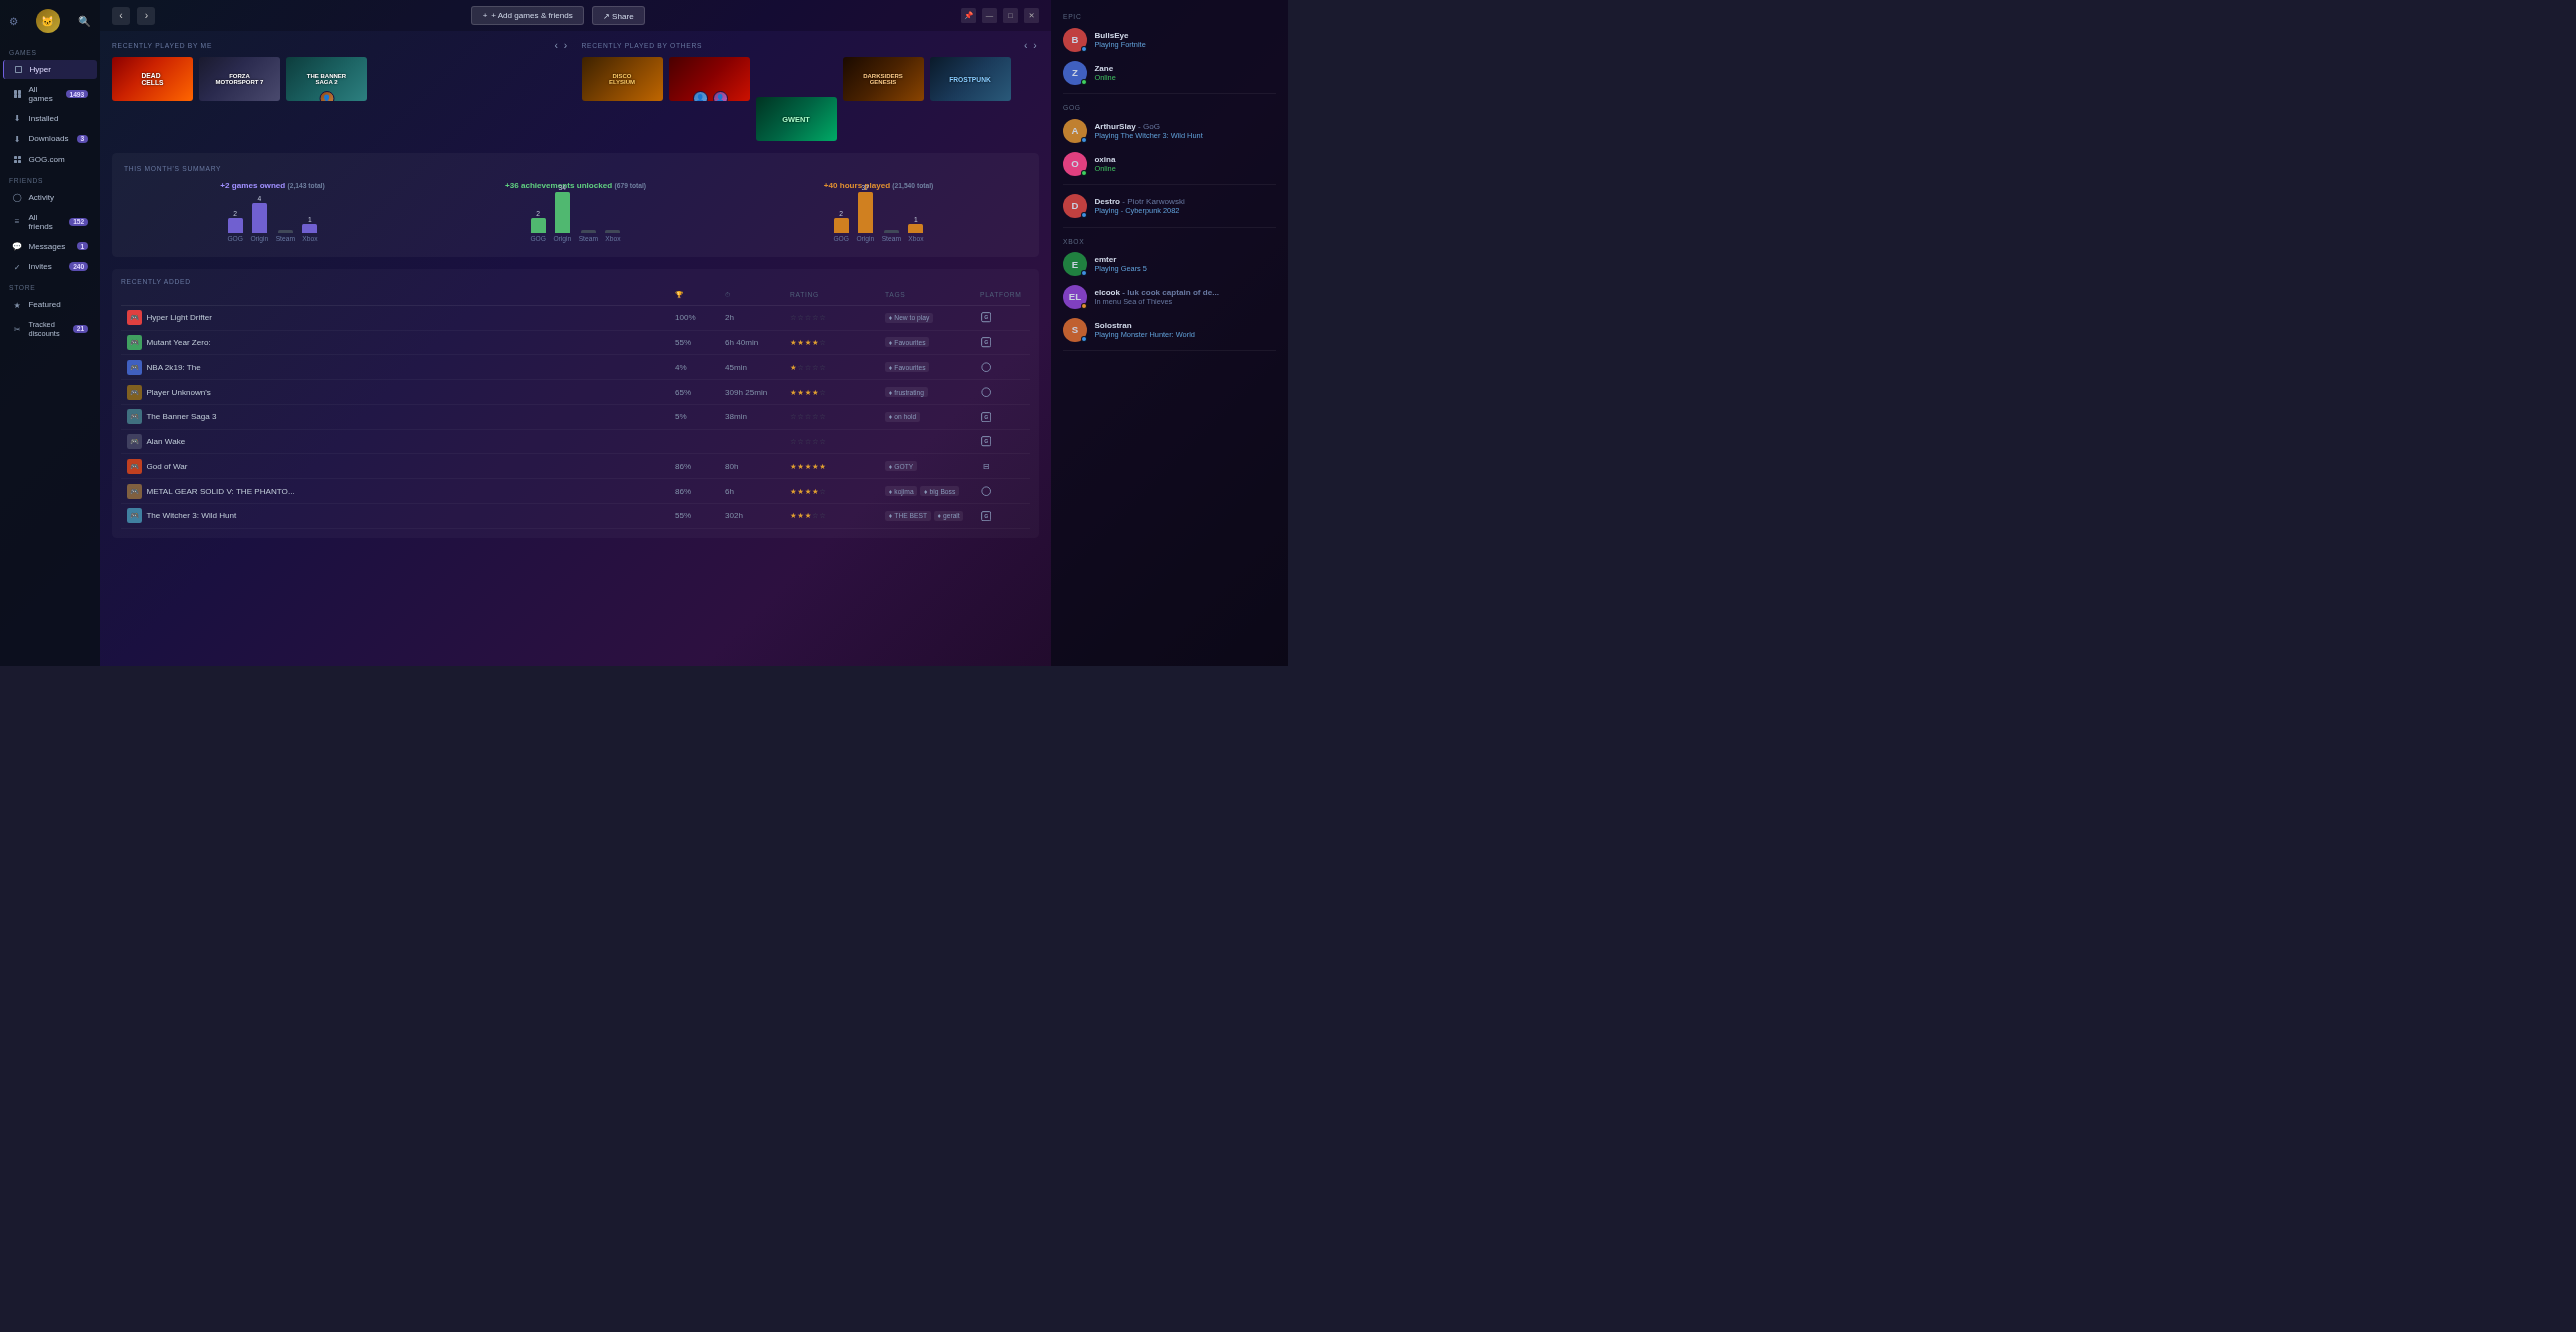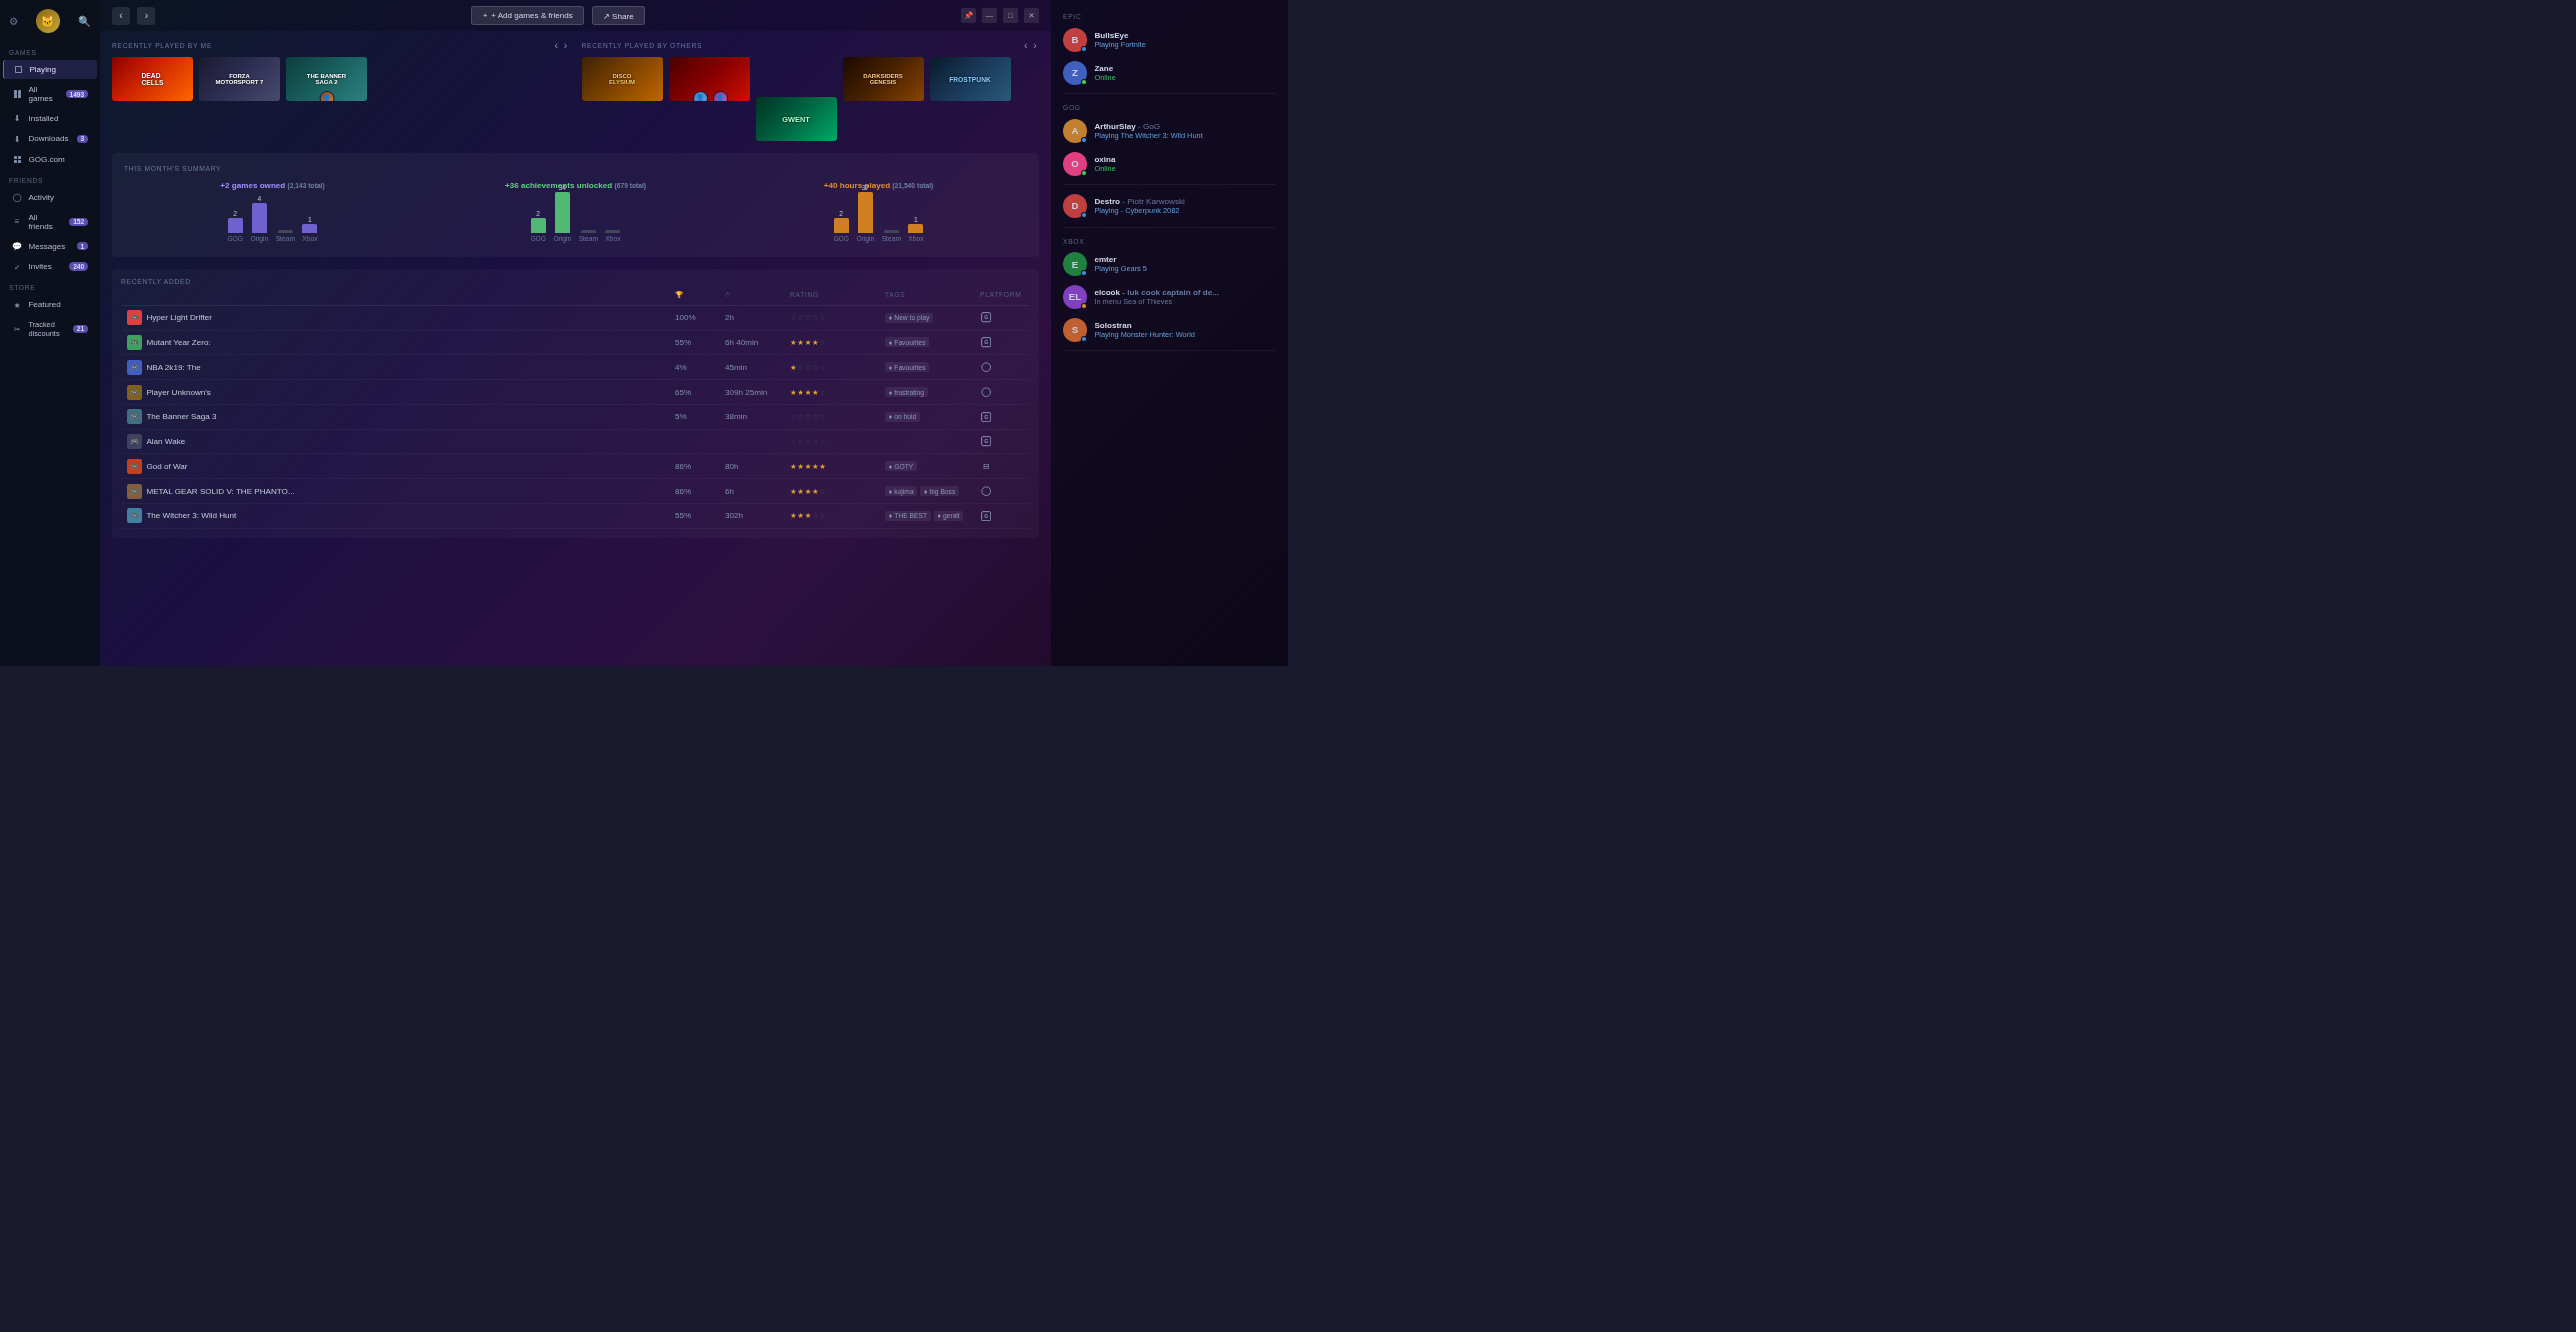--- a/index.html
+++ b/index.html
@@ -430,21 +430,21 @@
       <div style="color:#6878a0; cursor:pointer; font-size:10.4px;">⚙</div>
       <div class="sidebar-avatar">🐱</div>
       <div style="color:#6878a0; cursor:pointer; font-size:10.4px;">🔍</div>
     </div>
 
     <div class="sidebar-section-label">GAMES</div>
     <div class="sidebar-item active">
       <div class="sidebar-item-icon">
         <div class="icon-square"></div>
       </div>
-      <span class="sidebar-item-label">Playing</span>
+      <span class="sidebar-item-label">Hyper</span>
     </div>
     <div class="sidebar-item">
       <div class="sidebar-item-icon">
         <div class="icon-grid">
             <span></span>
             <span></span>
             <span></span>
             <span></span>
           </div>
       </div>

